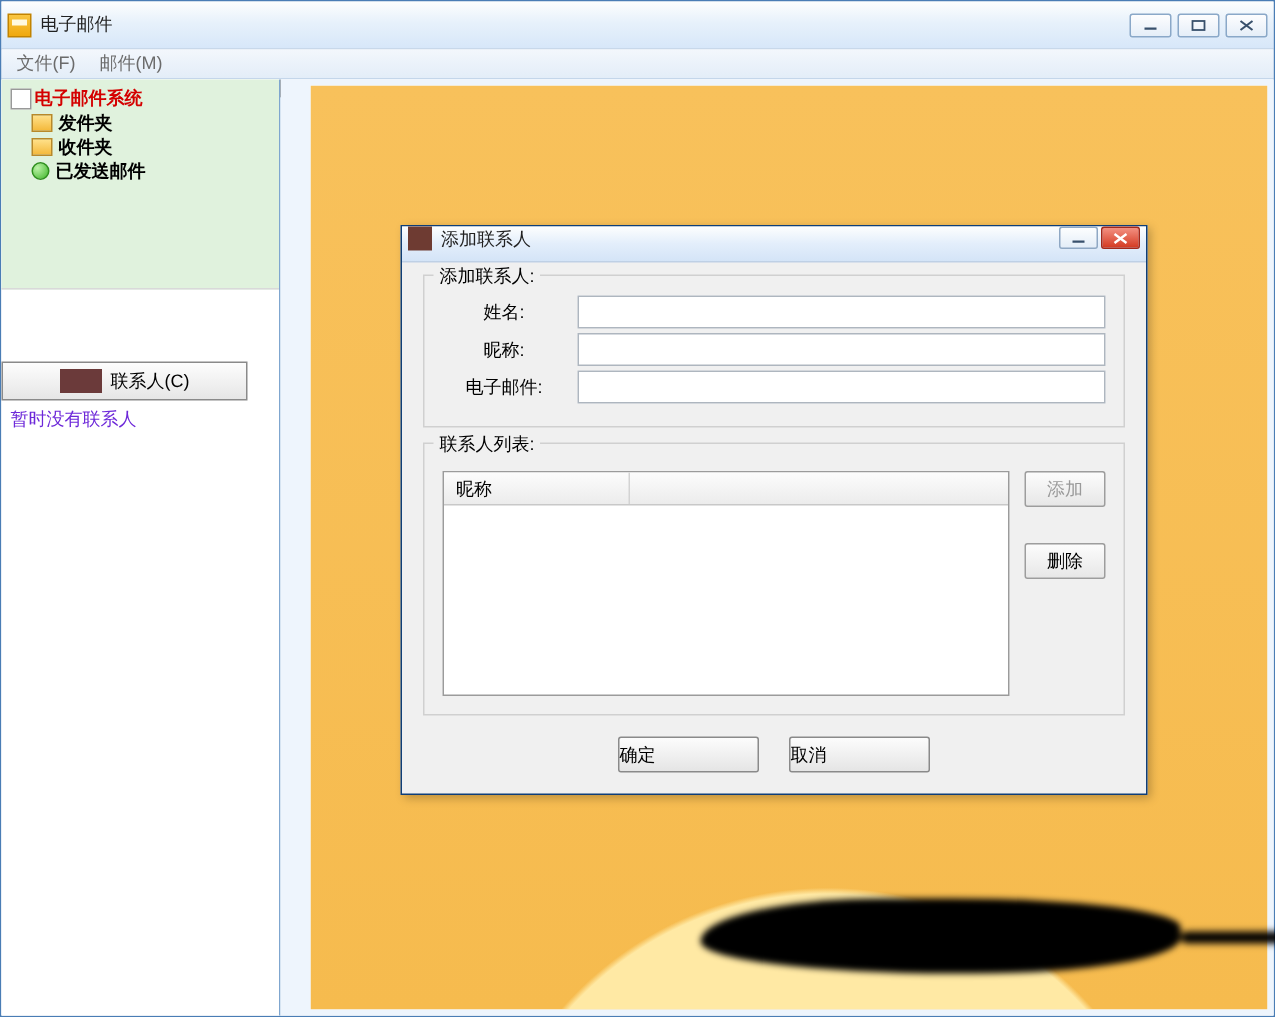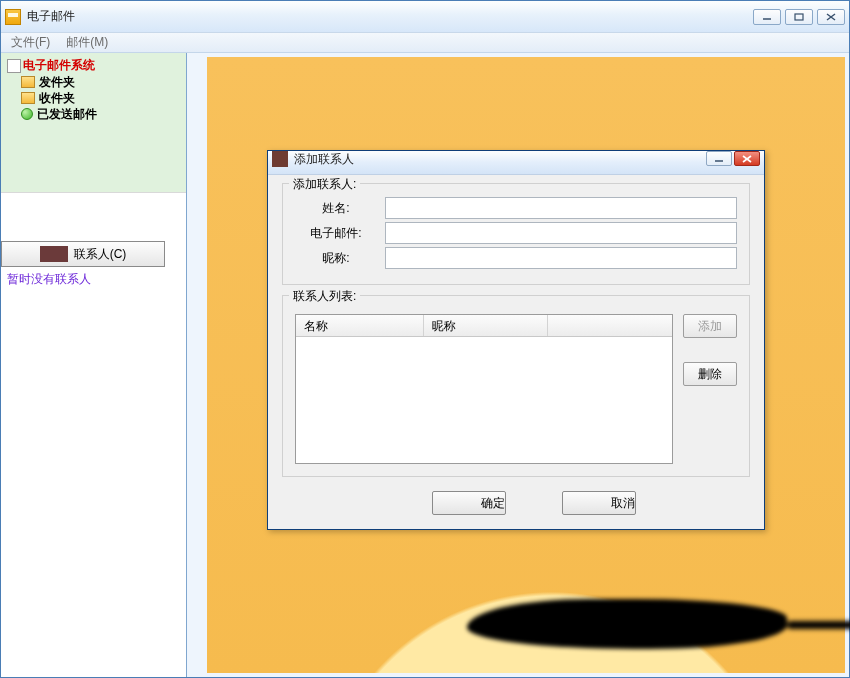--- a/index.html
+++ b/index.html
@@ -215,23 +215,23 @@
     .list-side{width:54px;display:flex;flex-direction:column;gap:24px;}
     .side-btn{
       height:24px;border:1px solid #9d9d9d;background:linear-gradient(#fcfcfc,#e7e7e7);
       border-radius:2px;text-align:center;line-height:22px;
     }
     .side-btn.disabled{color:#9a9a9a;}
     .dialog-footer{
       display:flex;justify-content:center;gap:20px;margin-top:14px;
     }
     .dlg-btn{
-      width:74px;height:24px;border:1px solid #8a8a8a;
+      width:94px;height:24px;border:1px solid #8a8a8a;
       background:linear-gradient(#fcfcfc,#e5e5e5);
-      border-radius:2px;text-align:right;line-height:22px;margin-left:36px;
+      border-radius:2px;text-align:left;line-height:22px;
     }
   </style>
 </head>
 <body>
 
 <div class="main-window">
   <div class="titlebar">
     <span class="app-icon"></span>
     <span class="title">电子邮件</span>
     <div class="window-controls">
@@ -314,35 +314,34 @@
         </div>
 
         <div class="dialog-body">
           <div class="group">
             <div class="group-title">添加联系人:</div>
             <div class="form-row">
               <label>姓名:</label>
               <input type="text" value="" style="">
             </div>
             <div class="form-row">
+              <label>昵称:</label>
+              <input type="text" value="" style="">
+            </div>
+            <div class="form-row">
               <label>电子邮件:</label>
-              <input type="text" value="" style="">
-            </div>
-            <div class="form-row">
-              <label>昵称:</label>
               <input type="text" value="" style="">
             </div>
           </div>
 
           <div class="list-group">
             <div class="group-title">联系人列表:</div>
             <div class="list-columns-wrap">
               <div class="list-table">
                 <div class="list-header">
-                  <div class="col" style="width:34%">名称</div>
                   <div class="col" style="width:33%">昵称</div>
                 </div>
               </div>
               <div class="list-side">
                 <div class="side-btn disabled">添加</div>
                 <div class="side-btn">删除</div>
               </div>
             </div>
           </div>
 

